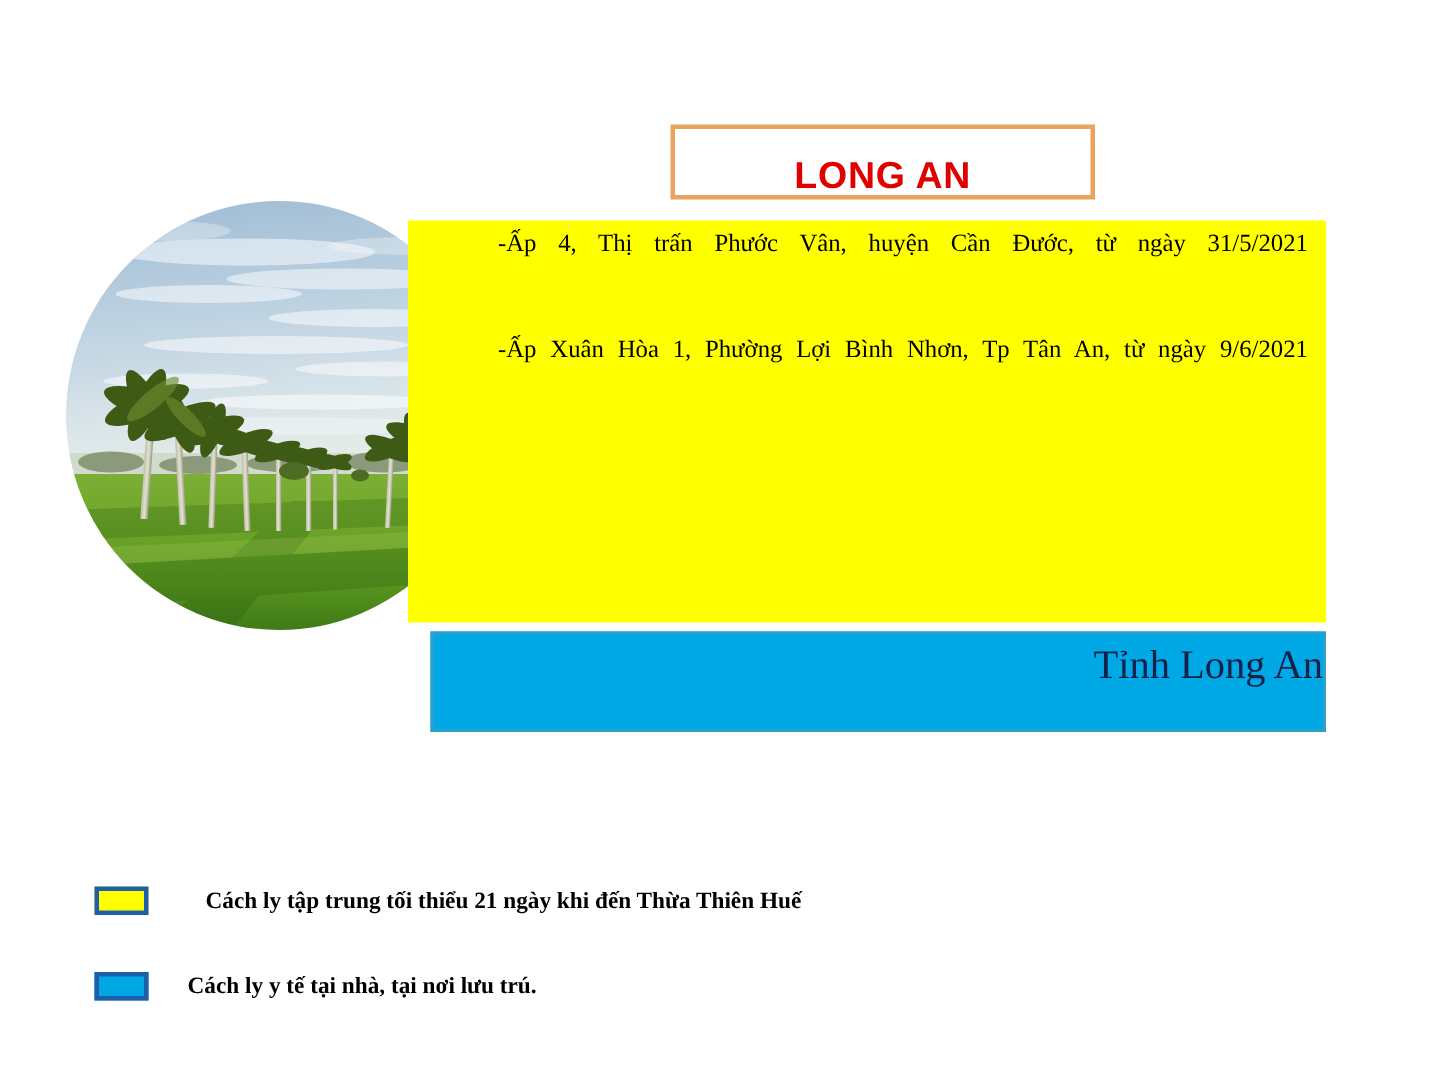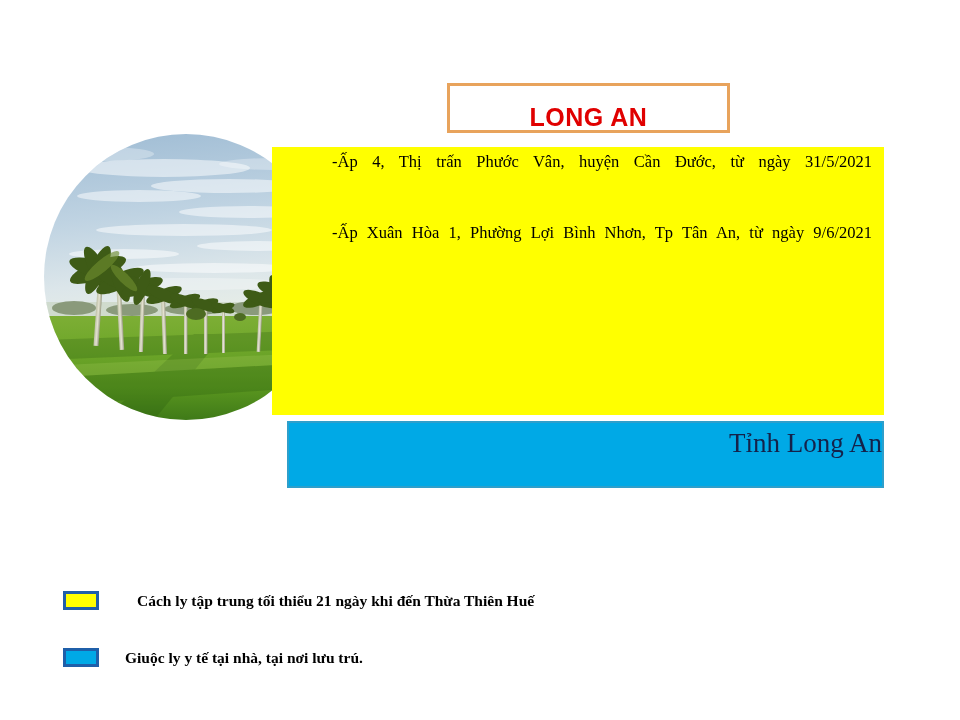--- a/index.html
+++ b/index.html
@@ -258,14 +258,14 @@
 <div id="blue-banner">
   <span id="blue-banner-text">Tỉnh Long An</span>
 </div>
 
 <div class="legend-row" id="legend-row-0">
   <span class="legend-swatch" style="background:#FFFF00"></span>
   <span class="legend-label">Cách ly tập trung tối thiểu 21 ngày khi đến Thừa Thiên Huế</span>
 </div>
 <div class="legend-row" id="legend-row-1">
   <span class="legend-swatch" style="background:#00A9E6"></span>
-  <span class="legend-label">Giuộc ly y tế tại nhà, tại nơi lưu trú.</span>
+  <span class="legend-label">Cách ly y tế tại nhà, tại nơi lưu trú.</span>
 </div>
 
 </body></html>

